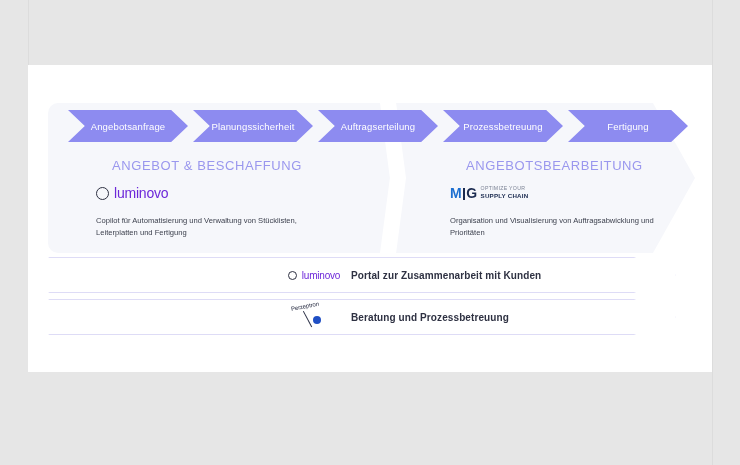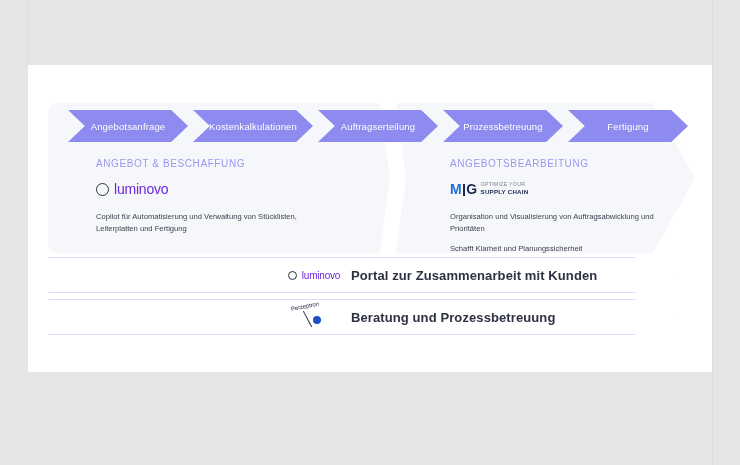--- a/index.html
+++ b/index.html
@@ -84,23 +84,23 @@
   .col {
     position: absolute;
     top: 93px;
     width: 280px;
   }
   .col-left  { left: 68px; }
   .col-right { left: 422px; }
 
   .col-eyebrow {
     color: #9a97ee;
-    font-size: 10px;
+    font-size: 13px;
     letter-spacing: 0.6px;
-    margin: 0 0 9px 0;
+    margin: 0 0 9px 16px;
   }
   .col-logo {
     height: 22px;
     display: flex;
     align-items: center;
     margin-bottom: 11px;
   }
   .col-text {
     color: #3b3f4c;
     font-size: 7.6px;
@@ -177,21 +177,21 @@
     position: absolute;
     left: 230px;
     width: 70px;
     display: flex;
     align-items: center;
     justify-content: center;
   }
   .bar-label {
     position: absolute;
     left: 302px;
-    font-size: 13px;
+    font-size: 10px;
     color: #2e3142;
     font-weight: bold;
     letter-spacing: 0.1px;
   }
 
   
   .perz {
     position: relative;
     width: 46px; height: 26px;
   }
@@ -230,21 +230,21 @@
 <div class="slide">
 
   <div class="panel"></div>
   <div class="panel-divider"></div>
 
   <div class="steps">
     <div class="step">
       <span class="step-label">Angebotsanfrage</span>
     </div>
     <div class="step">
-      <span class="step-label">Kostenkalkulationen</span>
+      <span class="step-label">Planungssicherheit</span>
     </div>
     <div class="step">
       <span class="step-label">Auftragserteilung</span>
     </div>
     <div class="step">
       <span class="step-label">Prozessbetreuung</span>
     </div>
     <div class="step">
       <span class="step-label">Fertigung</span>
     </div>
@@ -270,21 +270,20 @@
           <span class="mig-bar"></span>
           <span class="mig-g">G</span>
         </span>
         <span class="mig-tag">
           <div class="mig-tag-1">OPTIMIZE YOUR</div>
           <div class="mig-tag-2">SUPPLY CHAIN</div>
         </span>
       </span>
     </div>
     <p class="col-text">Organisation und Visualisierung von Auftragsabwicklung und Prioritäten</p>
-    <p class="col-text">Schafft Klarheit und Planungssicherheit</p>
   </div>
 
   <div class="bar bar-1">
     <div class="bar-logo">
       <span class="lum lum-small">
         <span class="lum-ring"></span>
         <span class="lum-word">luminovo</span>
       </span>
     </div>
     <span class="bar-label">Portal zur Zusammenarbeit mit Kunden</span>

